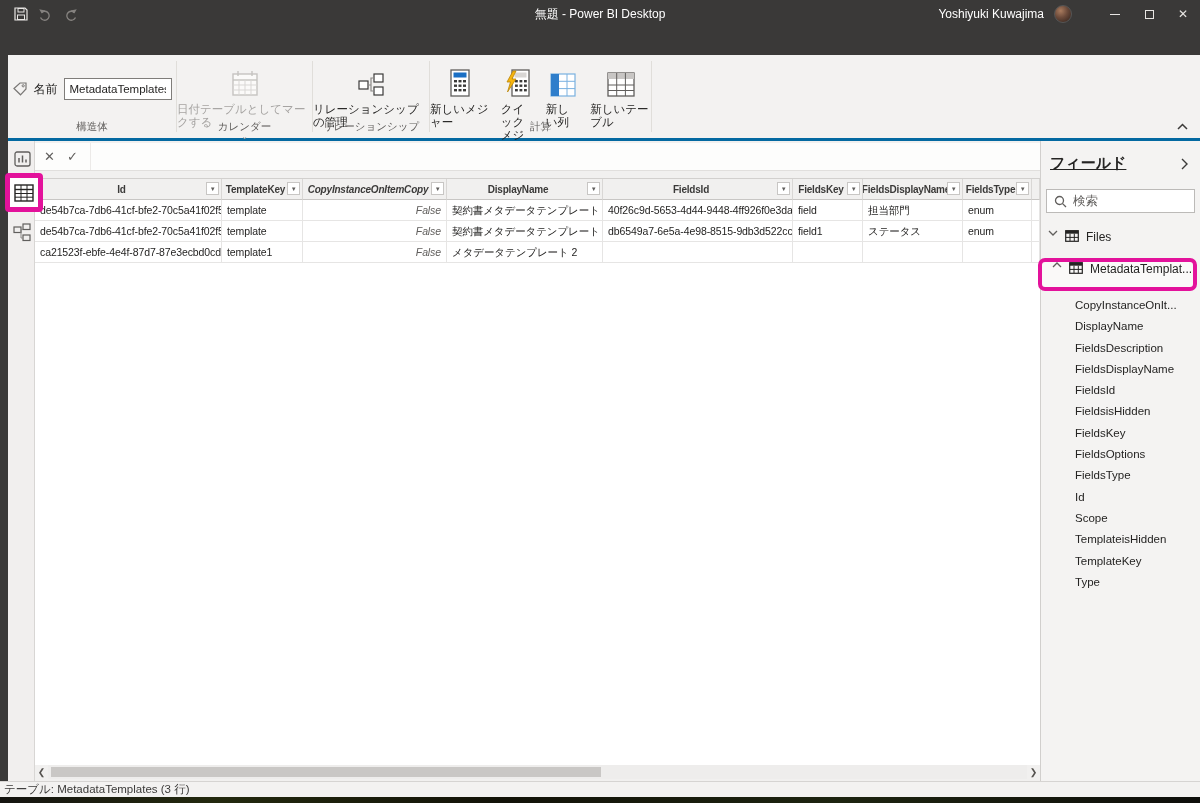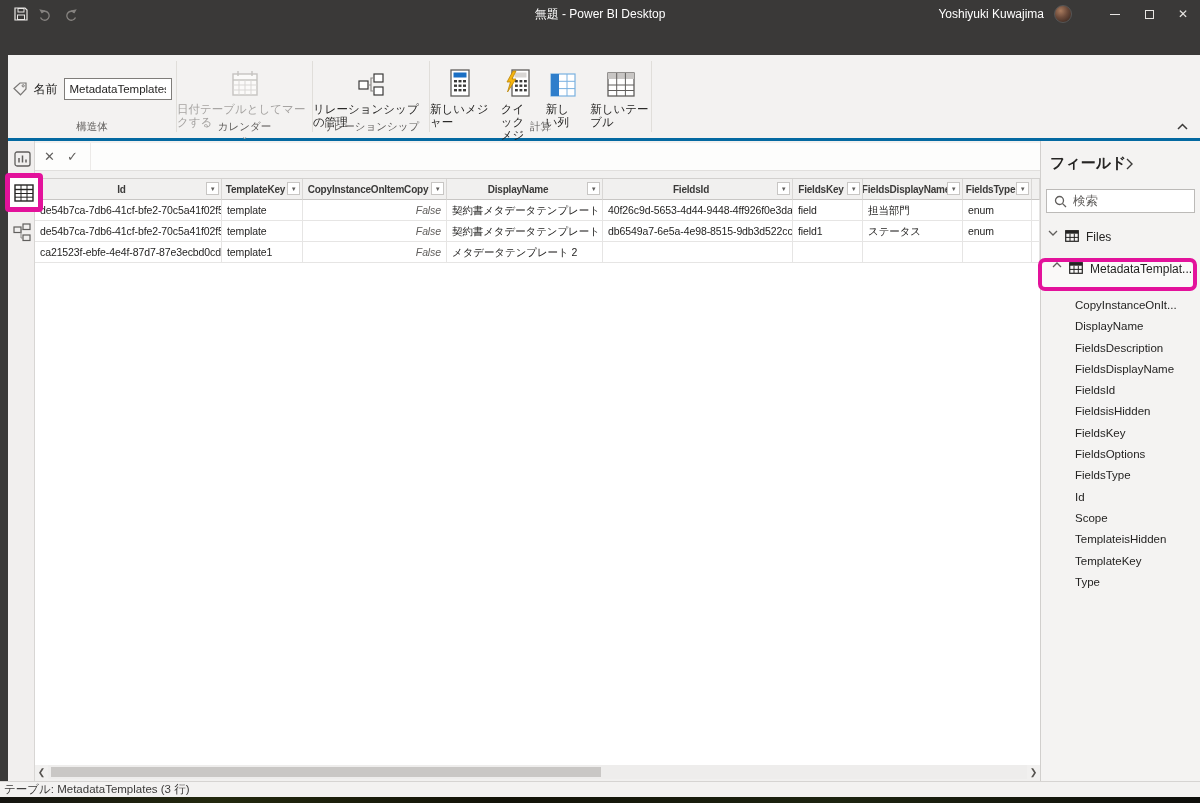--- a/index.html
+++ b/index.html
@@ -65,21 +65,21 @@
   .grid-row { display:flex; }
   .gc { height:21px; border-right:1px solid #e6e5e4; border-bottom:1px solid #e6e5e4; padding:0 5px; font-size:10.5px; letter-spacing:-0.1px; color:#252423; line-height:20px; white-space:nowrap; overflow:hidden; background:#fff; }
   .gc.bool { text-align:right; font-style:italic; color:#605e5c; }
 
   .hscroll { height:14px; margin-bottom:2px; display:flex; align-items:center; background:#f1f0ef; }
   .hs-arrow { width:13px; height:14px; display:flex; align-items:center; justify-content:center; color:#55524f; font-size:9px; }
   .hs-track { flex:1; height:14px; background:#eeedec; position:relative; }
   .hs-thumb { position:absolute; left:3px; top:2px; width:550px; height:10px; background:#c9c7c5; }
 
   .fields-panel { flex:1; background:#f4f3f2; border-left:1px solid #d1cfcd; position:relative; font-size:12px; color:#252423; }
-  .fp-title-row { display:flex; align-items:center; padding:13px 12px 0 9px; }
+  .fp-title-row { display:flex; align-items:center; justify-content:space-between; padding:13px 12px 0 9px;text-decoration:underline; }
   .fp-title { font-size:15px; font-weight:bold; color:#252423; }
   .fp-search { margin:16px 5px 0 5px; height:24px; background:#fff; border:1px solid #bcbab8; display:flex; align-items:center; gap:6px; padding:0 7px; }
   .fp-search .ph { color:#605e5c; font-size:12.5px; }
   .tree-row { display:flex; align-items:flex-start; gap:7px; height:24px; padding-left:7px; margin-top:0; }
   .tree-files { margin-top:17px; }
   .tree-label { font-size:12px; color:#252423; }
   .annotate-b { margin:4px 3px 0 -3px; border:4px solid #e3129b; border-radius:7px; background:#faf9f8; height:33px; display:flex; align-items:center; }
   .annotate-b .tree-row { height:100%; margin:0; padding-left:10px; }
   .field-list { margin-top:4px; }
   .field-item { height:21.3px; line-height:21.3px; padding-left:34px; font-size:11.5px; color:#252423; white-space:nowrap; overflow:hidden; }
@@ -318,21 +318,21 @@
       <div class="grid-area">
         <div class="grid-header" id="grid-header">
             <div class="gh" style="width: 187px;">
               <span>Id</span>
               <div class="filter-btn">▼</div>
             </div>
             <div class="gh" style="width: 81px;">
               <span>TemplateKey</span>
               <div class="filter-btn">▼</div>
             </div>
-            <div class="gh" style="width: 144px;">
+            <div class="gh" style="width: 144px; font-style: italic;">
               <span>CopyInstanceOnItemCopy</span>
               <div class="filter-btn">▼</div>
             </div>
             <div class="gh" style="width: 156px;">
               <span>DisplayName</span>
               <div class="filter-btn">▼</div>
             </div>
             <div class="gh" style="width: 190px;">
               <span>FieldsId</span>
               <div class="filter-btn">▼</div>

